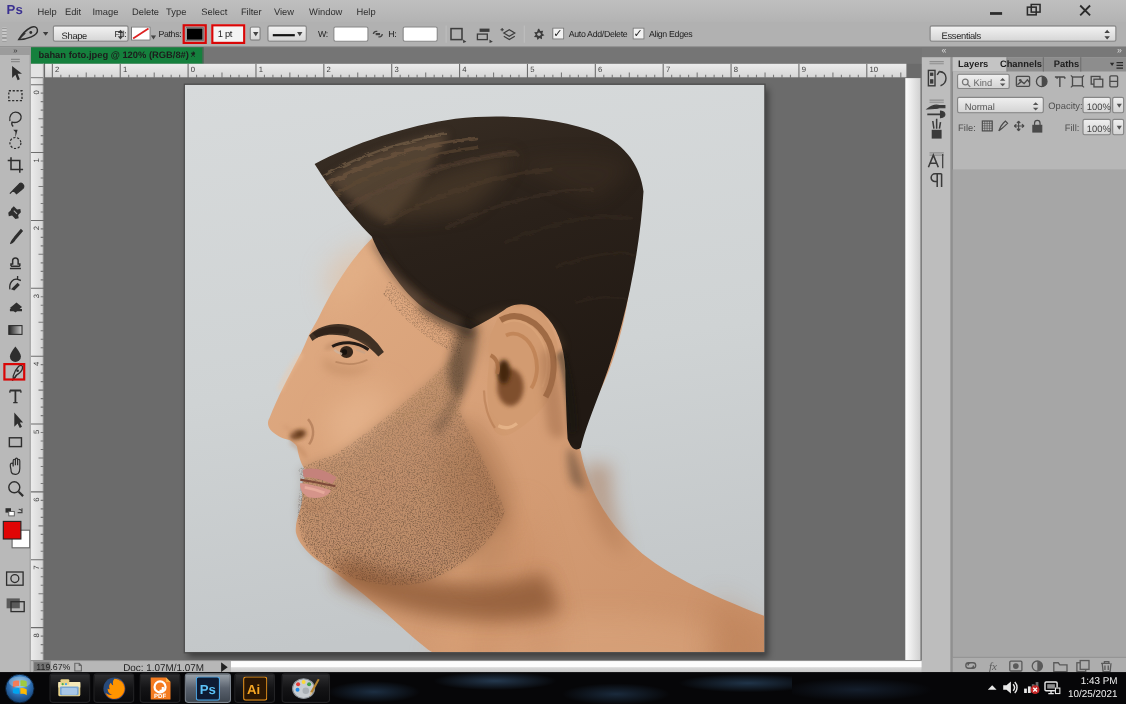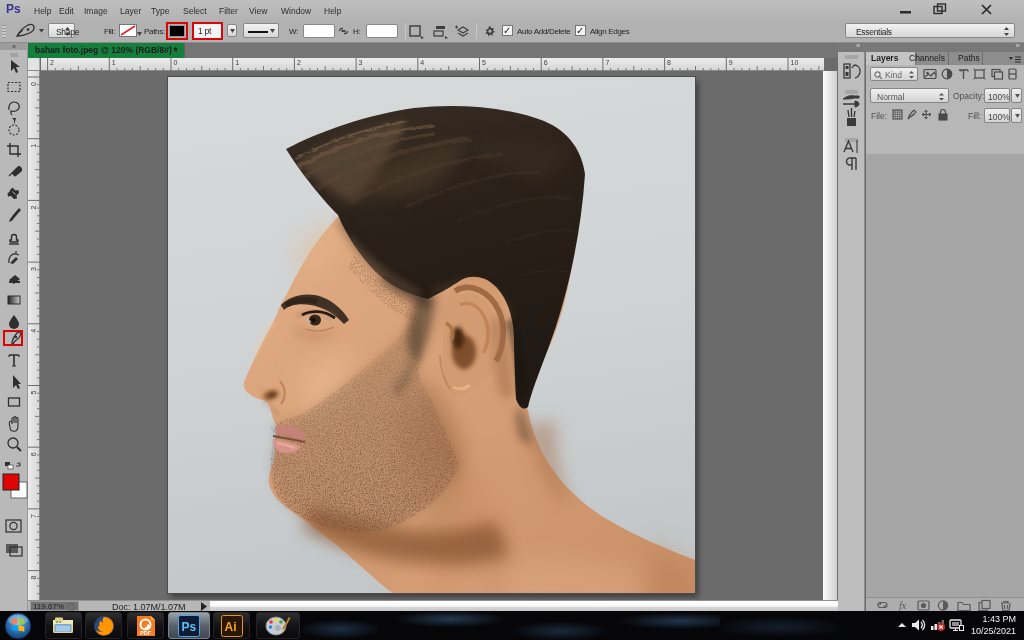--- a/index.html
+++ b/index.html
@@ -29,41 +29,41 @@
 #canvas{position:absolute;left:127px;top:6px;width:527px;height:516px;box-shadow:3px 4px 6px rgba(0,0,0,.45);outline:1px solid #4c4c4c}
 #vscroll{left:823px;top:71px;width:15px;height:529px;background:linear-gradient(90deg,#fdfdfd,#cfcfcf);border-right:1px solid #6f6f6f}
 
 #statusbar{left:28px;top:600px;width:810px;height:11px;background:#b7b7b7;border-top:1px solid #909090;font-size:9px;color:#222}
 #hscroll{position:absolute;left:182px;top:0px;width:628px;height:11px;background:linear-gradient(#fdfdfd 0 45%,#d9d9d9 55%,#c2c2c2)}
 
 #panelhead{left:838px;top:43px;width:186px;height:9px;background:#787878}
 #iconstrip{left:838px;top:52px;width:27px;height:559px;background:#bdbdbd;border-right:1px solid #8b8b8b}
 #layerspanel{left:866px;top:52px;width:158px;height:559px;background:#b7b7b7}
 #ptabs{position:absolute;left:0;top:0;width:158px;height:13px;background:#8d8d8d;font-size:8.5px;color:#1d1d1d}
-.ptab{position:absolute;top:0;height:13px;line-height:13px;border-right:1px solid #6f6f6f;font-weight:normal}
+.ptab{position:absolute;top:0;height:13px;line-height:13px;border-right:1px solid #6f6f6f;font-weight:bold}
 #ptab-layers{left:0;background:#c4c4c4;font-weight:bold}
 .pcombo{position:absolute;background:linear-gradient(#efefef,#d4d4d4);border:1px solid #868686;border-radius:2px;color:#3c3c3c}
 .plabel{position:absolute;color:#4f4f4f;font-size:8.5px}
 #layerrow{position:absolute;left:0px;top:74px;width:158px;height:27px;background:#b4b4b4;border-top:1px solid #8f8f8f;border-bottom:1px solid #8f8f8f}
 #layersel{position:absolute;left:21px;top:0;width:126px;height:27px;background:#b2bedf}
 #emptyarea{position:absolute;left:0;top:102px;width:158px;height:443px;background:#a6a6a6}
 #pbottom{position:absolute;left:0;top:545px;width:158px;height:14px;background:#adadad;border-top:1px solid #8f8f8f;color:#555}
 
 #taskbar{left:0;top:611px;width:1024px;height:29px;background:#060608}
 .tbtn{position:absolute;top:1px;width:37px;height:27px;border:1px solid #232325;border-radius:3px;background:linear-gradient(#2e2e30,#141416 50%,#0a0a0c)}
 </style></head>
 <body>
 <div id="app">
 
   <div class="abs" id="menubar">
     <span id="pslogo">Ps</span>
     <span class="mi" style="left:34px">Help</span>
     <span class="mi" style="left:59px">Edit</span>
     <span class="mi" style="left:84px">Image</span>
-    <span class="mi" style="left:120px">Layer</span>
+    <span class="mi" style="left:120px">Delete</span>
     <span class="mi" style="left:151px">Type</span>
     <span class="mi" style="left:183px">Select</span>
     <span class="mi" style="left:219px">Filter</span>
     <span class="mi" style="left:249px">View</span>
     <span class="mi" style="left:281px">Window</span>
     <span class="mi" style="left:324px">Help</span>
     <svg class="abs" style="left:890px;top:3px" width="140" height="14" viewBox="0 0 140 14">
       <rect x="10" y="8" width="11" height="2.5" fill="#2b2b2b"></rect>
       <rect x="44" y="3.5" width="8" height="7" fill="none" stroke="#2b2b2b" stroke-width="1.4"></rect>
       <rect x="47.5" y="1" width="8" height="7" fill="none" stroke="#2b2b2b" stroke-width="1.4"></rect>
@@ -72,21 +72,21 @@
   </div>
 
   <div class="abs" id="optbar">
     <div class="abs" style="left:2px;top:5px;width:4px;height:13px;background:repeating-linear-gradient(#999 0 1px,#c8c8c8 1px 3px)"></div>
     <svg class="abs" style="left:14px;top:2px" width="30" height="17" viewBox="0 0 30 17">
       <path d="M3 14 C6 9 10 5 14 3 C17 1.5 19.5 2.5 20 5 C20.5 7.5 18 10 14.5 11.5 C10.5 13.2 6 14 3 14 Z" fill="none" stroke="#2d2d2d" stroke-width="1.3"></path>
       <circle cx="14" cy="7.5" r="1.3" fill="#2d2d2d"></circle>
       <path d="M3 14 L9 8" stroke="#2d2d2d" stroke-width="1"></path>
       <path d="M25 7 l5 0 l-2.5 3.5 z" fill="#3c3c3c"></path>
     </svg>
-    <div class="obox" style="left:48px;top:3px;width:27px;height:15px;font-size:8.5px">
+    <div class="obox" style="left:48px;top:3px;width:69px;height:15px;font-size:8.5px">
         <span style="position:absolute;left:7px;top:3px">Shape</span>
         <svg style="position:absolute;right:3px;top:2px" width="7" height="11">
           <path d="M1 4 L3.5 1 L6 4 Z M1 7 L3.5 10 L6 7 Z" fill="#444"></path>
         </svg>
       </div>
     <span class="abs" style="left:104px;top:7px">Fill:</span>
     <div class="abs" style="left:119px;top:4px;width:18px;height:13px;background:#fff;border:1px solid #777"><svg width="16" height="11">
           <line x1="1" y1="10" x2="15" y2="1" stroke="#d22" stroke-width="1.6"></line>
         </svg></div>
     <svg class="abs" style="left:137px;top:12px" width="6" height="5">
@@ -685,21 +685,21 @@
   <path d="M 105,362 C 114,363 126,366 133,369 C 130,375 121,377 112,375 C 106,371 104,366 105,362 Z" fill="#d5948a"></path>
   <path d="M 109,366 C 115,367 122,369 127,371" fill="none" stroke="#e8ac9c" stroke-width="2.6" opacity="0.9"></path>
   <path d="M 106,380 C 112,384 119,386 126,386" fill="none" stroke="#a97150" stroke-width="3.5" opacity="0.45" filter="url(#b4)"></path>
 </g>
 </svg>
     </div>
   </div>
   <div class="abs" id="vscroll"></div>
 
   <div class="abs" id="statusbar">
-    <div class="abs" style="left:2px;top:0px;width:49px;height:10px;background:#737373;border:1px solid #999;font-size:8px;padding:0 0 0 2px">119.67%</div>
+    <div class="abs" style="left:2px;top:0px;width:16px;height:10px;background:#737373;border:1px solid #999;font-size:8px;padding:0 0 0 2px">119.67%</div>
     <svg class="abs" style="left:38px;top:1px" width="10" height="9">
         <path d="M2 1 L6 1 L8 3 L8 8 L2 8 Z M6 1 L6 3 L8 3" fill="none" stroke="#666" stroke-width="1"></path>
       </svg>
     <span class="abs" style="left:84px;top:1px">Doc: 1.07M/1.07M</span>
     <svg class="abs" style="left:172px;top:1px" width="8" height="9">
         <path d="M1 0 L1 9 L7 4.5 Z" fill="#222"></path>
       </svg>
     <div id="hscroll"></div>
   </div>
 

